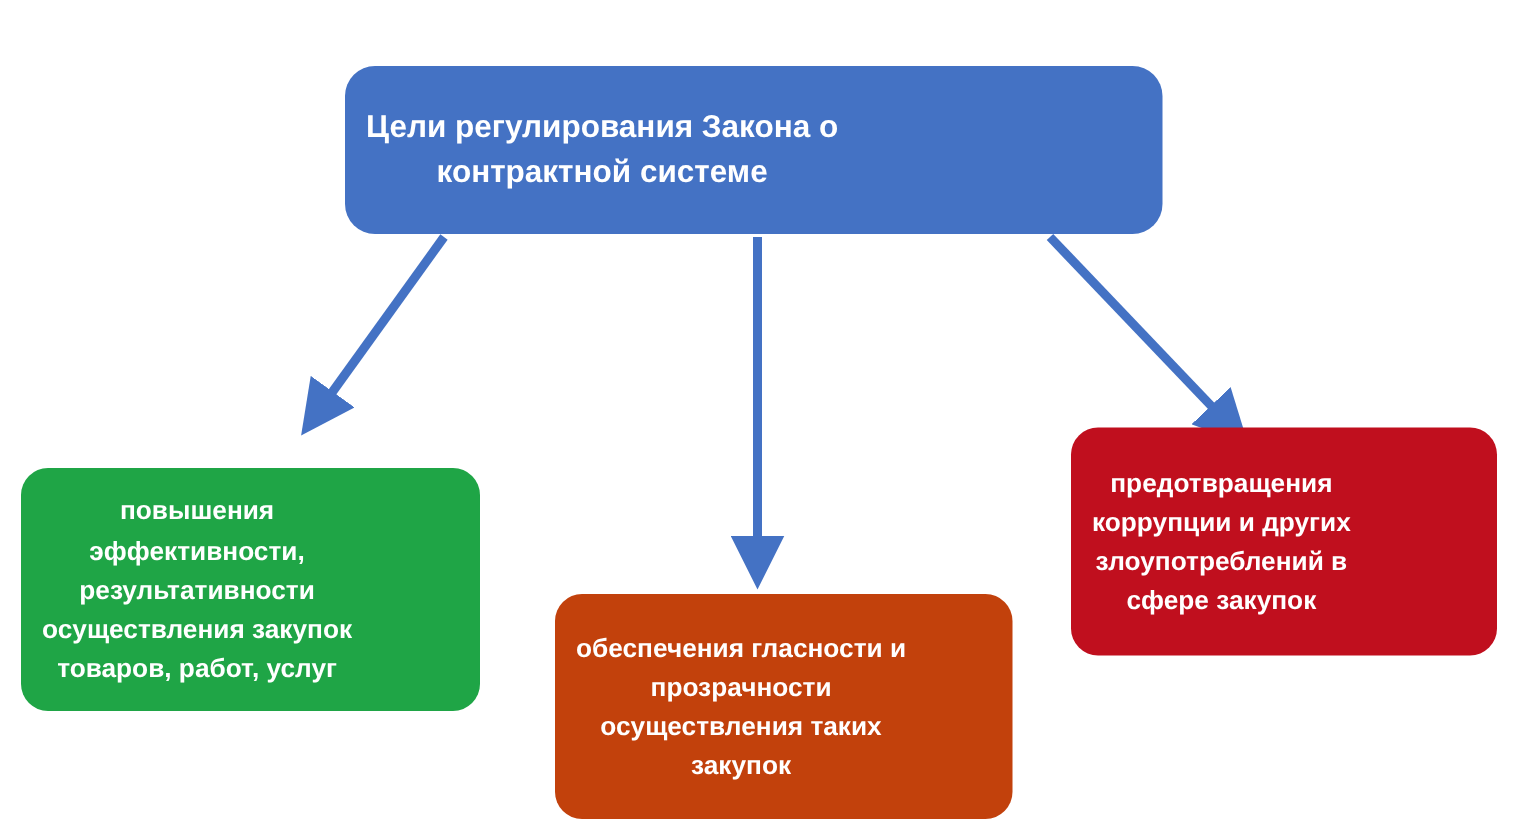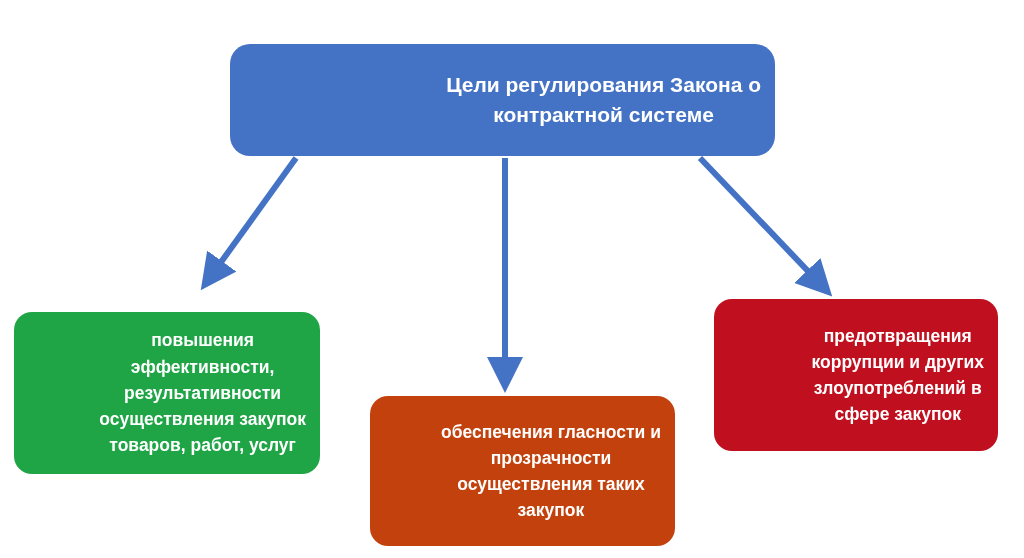--- a/index.html
+++ b/index.html
@@ -24,21 +24,21 @@
     pointer-events: none;
   }
   .arrows line {
     stroke: #4472C4;
     stroke-width: 6;
   }
   .box {
     position: absolute;
     display: flex;
     align-items: center;
-    justify-content: flex-end;
+    justify-content: flex-start;
     text-align: center;
     color: #ffffff;
     box-sizing: border-box;
     padding: 8px 14px;
   }
   .box-text {
     white-space: pre-line;
     font-weight: bold;
   }
   .title-box {
@@ -65,21 +65,21 @@
   }
   .node-blue {
     left: 370px;
     top: 396px;
     width: 305px;
     height: 150px;
     border-radius: 18px;
   }
   .node-red {
     left: 714px;
-    top: 299px;
+    top: 285px;
     width: 284px;
     height: 152px;
     border-radius: 18px;
   }
 </style>
 </head>
 <body>
 
 <div class="canvas">
 

